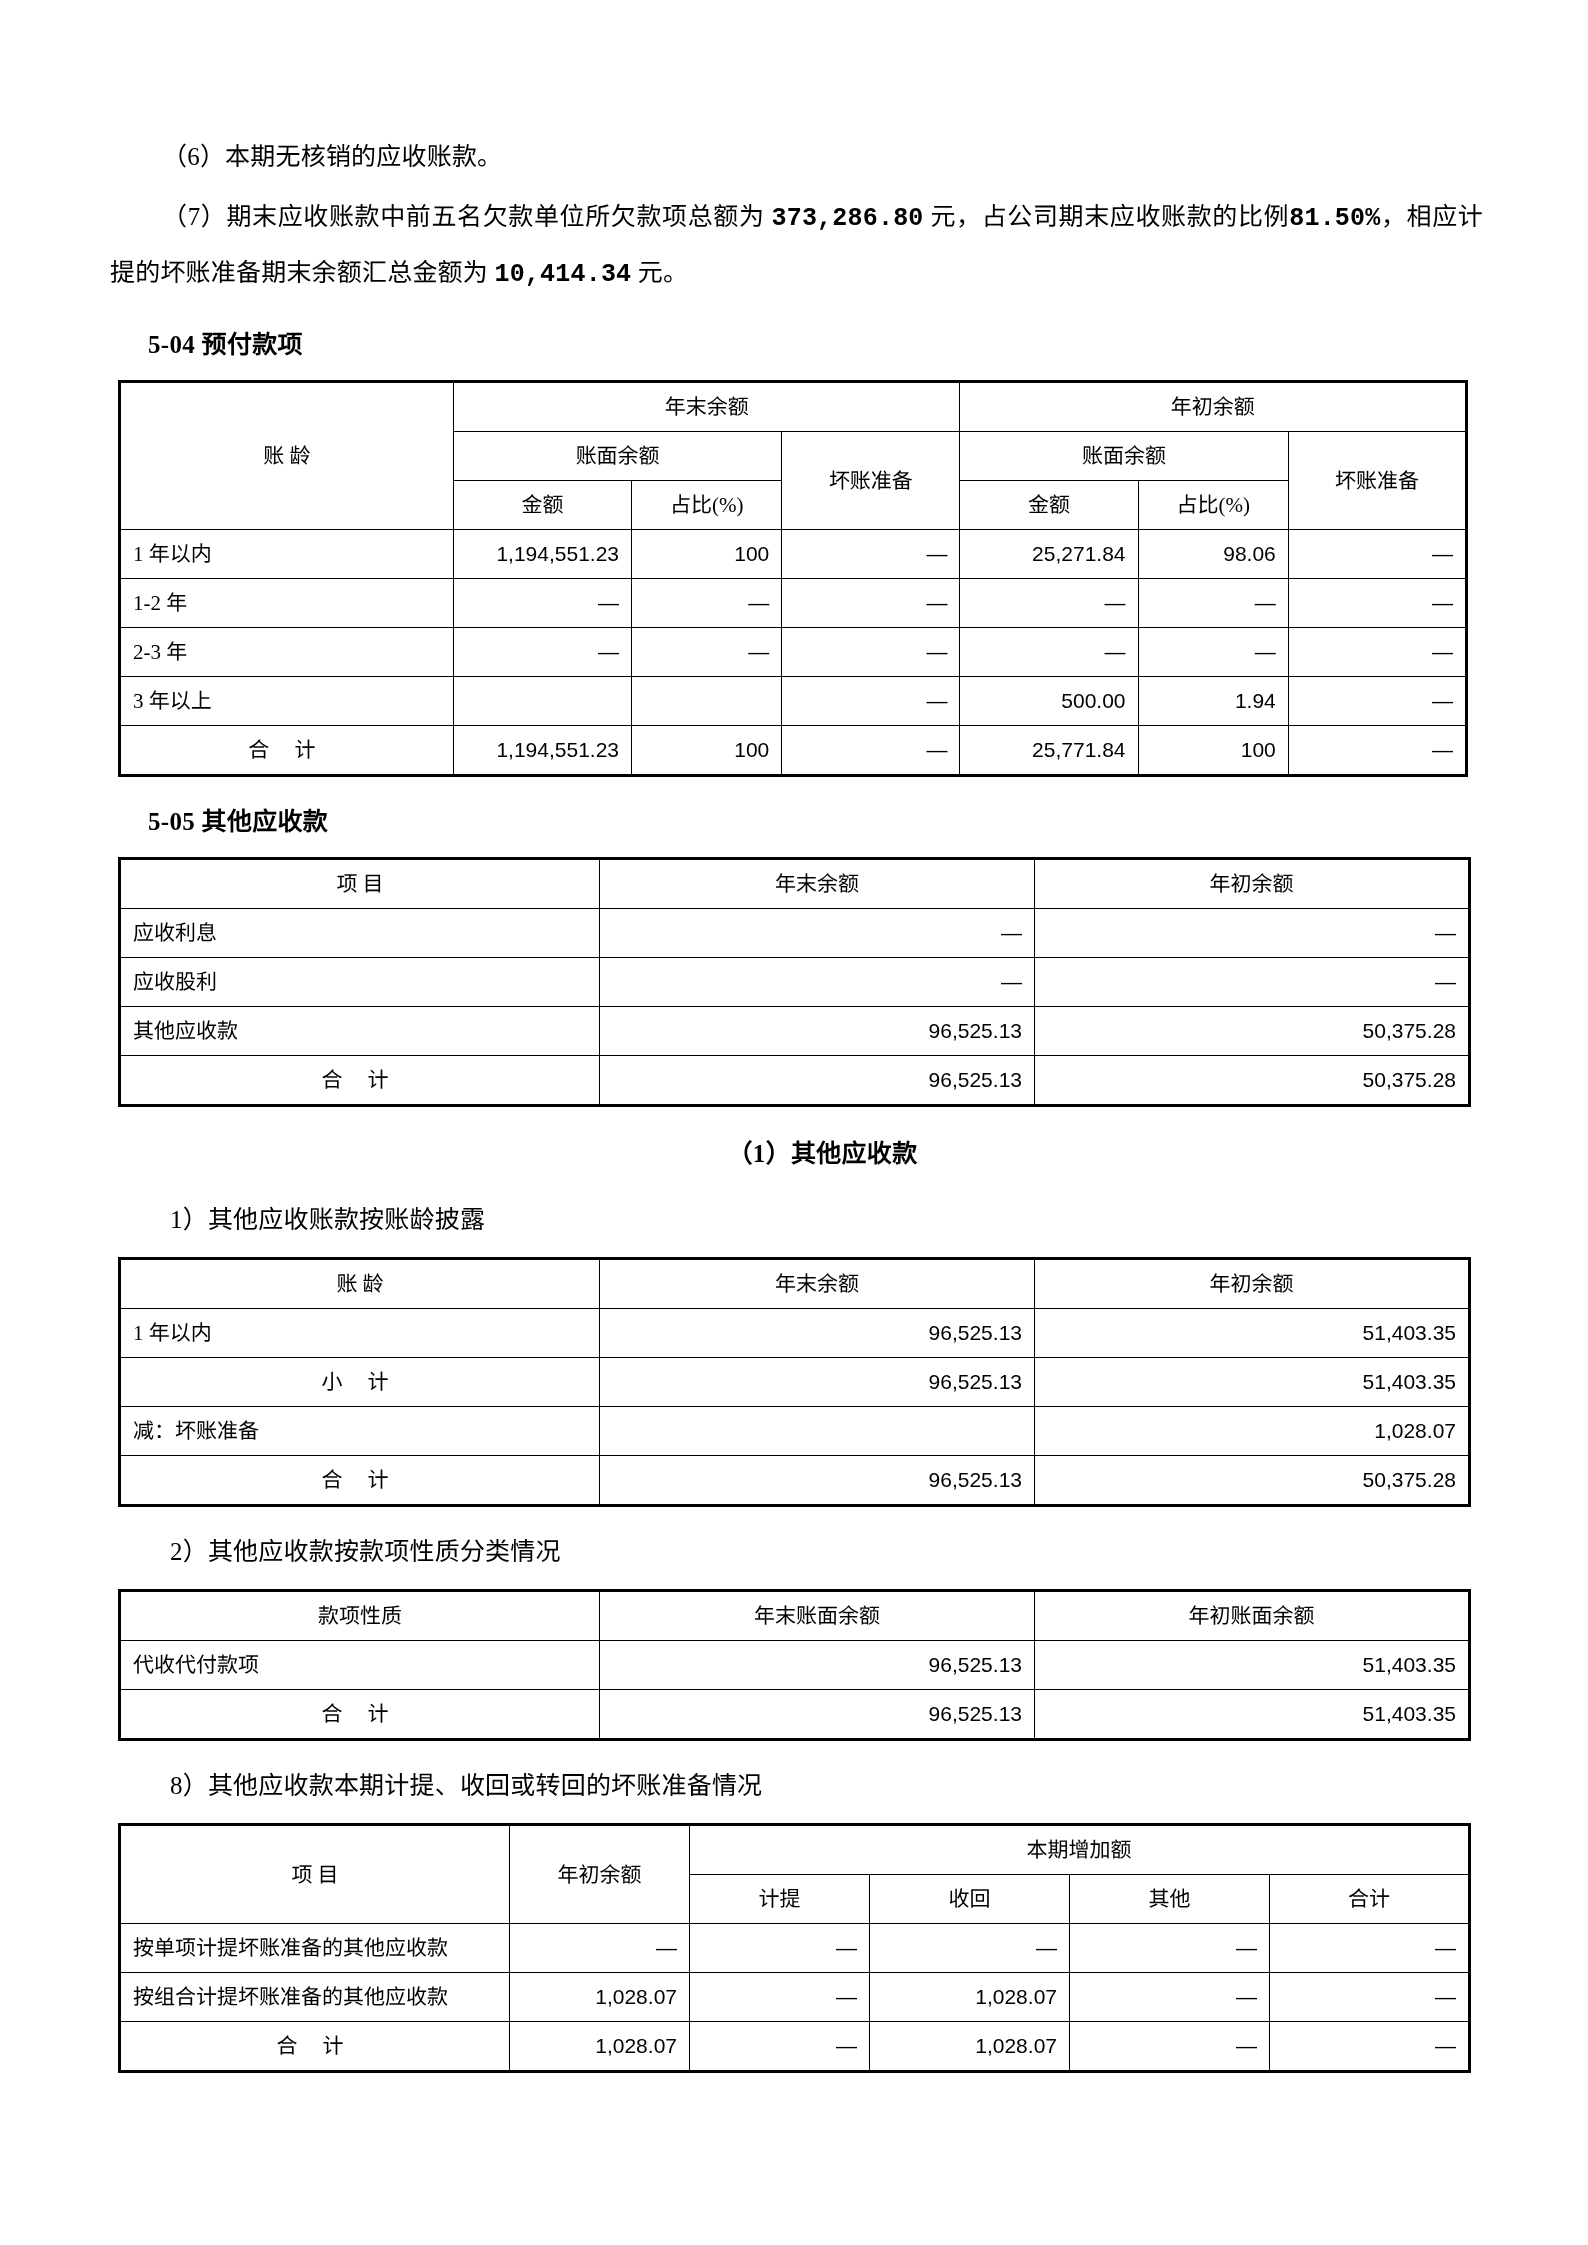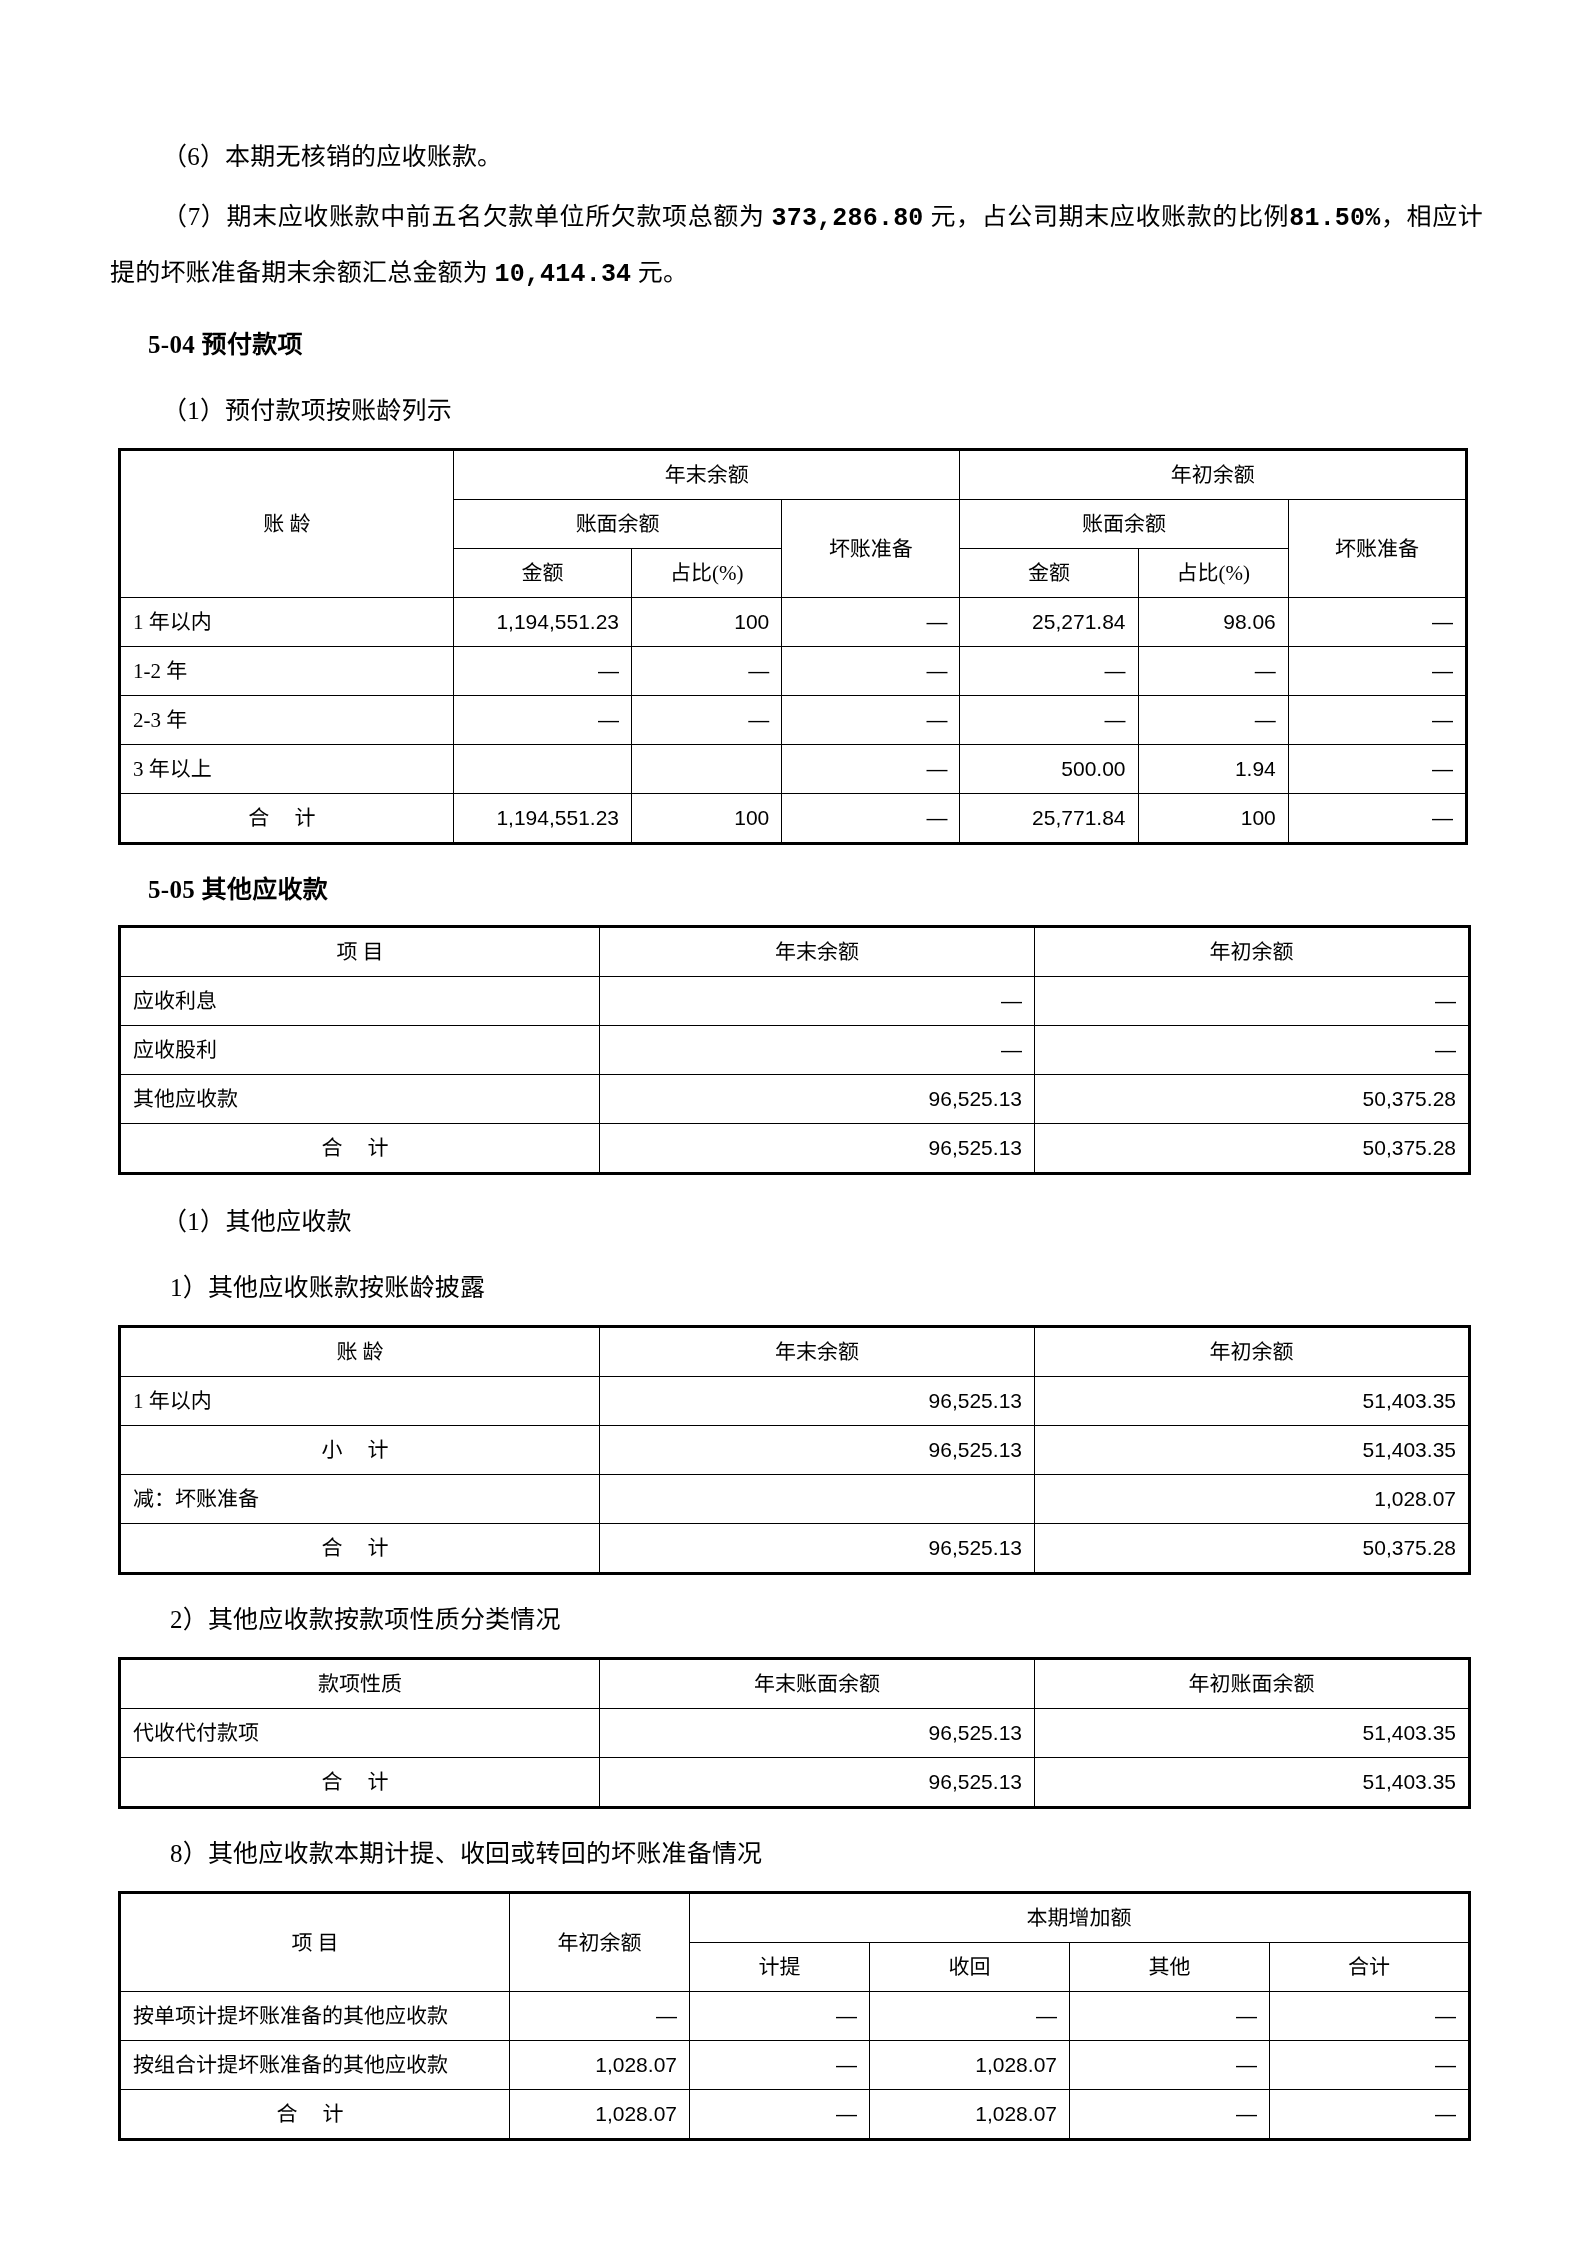--- a/index.html
+++ b/index.html
@@ -37,24 +37,25 @@
   }
   .heading {
     font-size: 25px;
     font-weight: bold;
     line-height: 50px;
     margin: 18px 0 10px 38px;
     letter-spacing: 0.3px;
   }
   .subheading {
     font-size: 25px;
-    font-weight: normal;
+    font-weight: bold;
     line-height: 50px;
     margin: 22px 0 12px 52px;
     letter-spacing: 0.3px;
+    text-align: center;
   }
   .caption {
     font-size: 25px;
     line-height: 50px;
     margin: 16px 0 12px 52px;
     letter-spacing: 0.2px;
   }
   .caption-sub {
     margin-left: 60px;
   }
@@ -96,21 +97,20 @@
 </head>
 <body>
 
 <div class="page">
 
   <p class="para para-tight">（6）本期无核销的应收账款。</p>
 
   <p class="para"><span>（7）期末应收账款中前五名欠款单位所欠款项总额为</span> <span class="num">373,286.80</span> <span>元，占公司期末应收账款的比例</span><span class="num">81.50%</span><span>，相应计提的坏账准备期末余额汇总金额为</span> <span class="num">10,414.34</span> <span>元。</span></p>
 
   <h3 class="heading">5-04 预付款项</h3>
-  <p class="caption">（1）预付款项按账龄列示</p>
 
   <table class="fin">
     <colgroup>
       <col style="width:300px">
         <col style="width:160px">
         <col style="width:135px">
         <col style="width:160px">
       <col style="width:160px">
         <col style="width:135px">
         <col style="width:160px">

